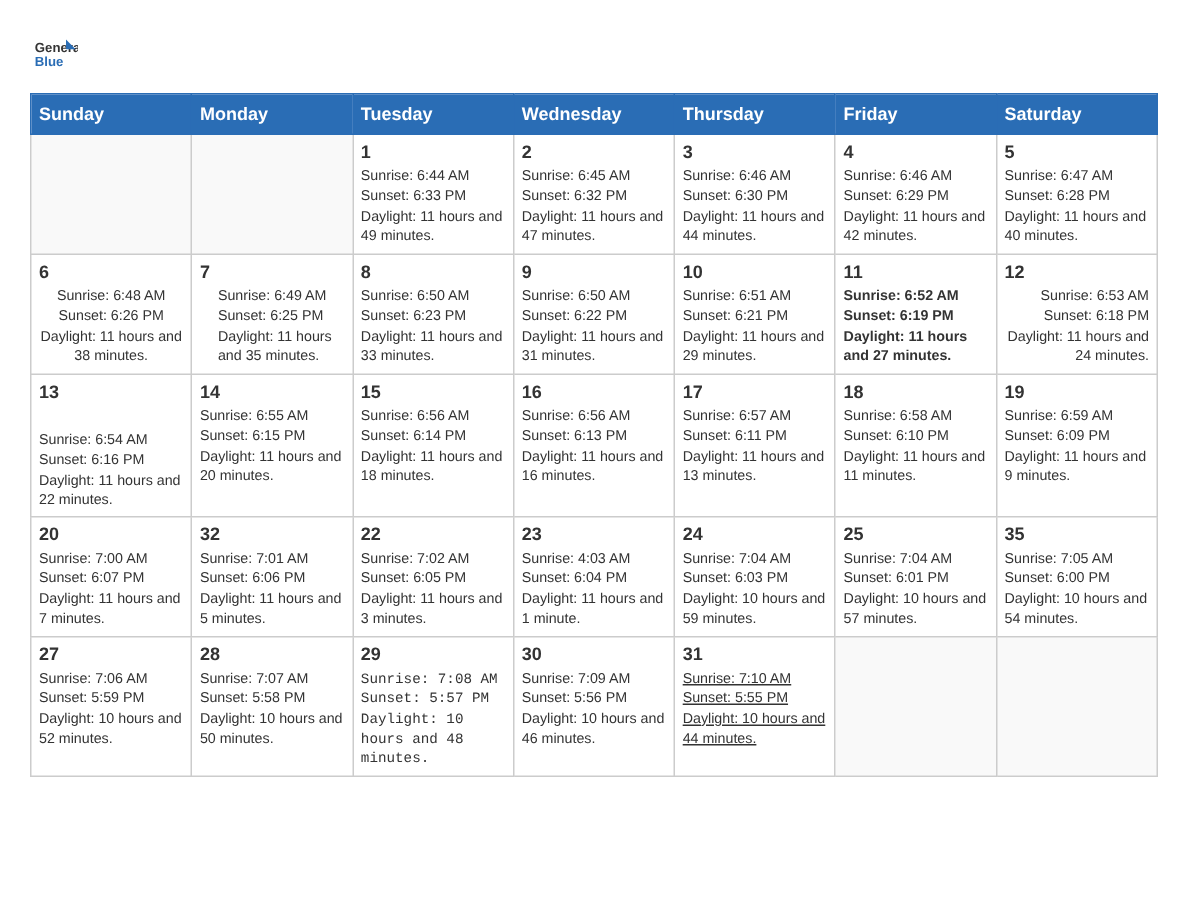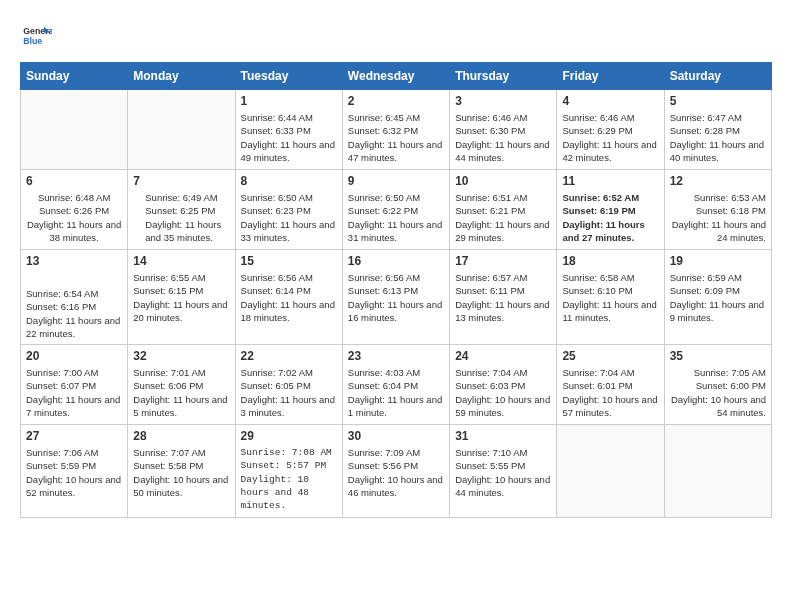--- a/index.html
+++ b/index.html
@@ -260,21 +260,21 @@
 Daylight: 10 hours and 59 minutes.</div>
         </td>
         <td>
           <span class="day-number">25</span>
           <div class="day-info" style="white-space: pre-line;">Sunrise: 7:04 AM
 Sunset: 6:01 PM
 Daylight: 10 hours and 57 minutes.</div>
         </td>
         <td>
           <span class="day-number">35</span>
-          <div class="day-info" style="white-space: pre-line; text-align: right;">Sunrise: 7:05 AM
+          <div class="day-info" style="white-space: pre-line;">Sunrise: 7:05 AM
 Sunset: 6:00 PM
 Daylight: 10 hours and 54 minutes.</div>
         </td>
       </tr>
       <tr>
         <td>
           <span class="day-number">27</span>
           <div class="day-info" style="white-space: pre-line;">Sunrise: 7:06 AM
 Sunset: 5:59 PM
 Daylight: 10 hours and 52 minutes.</div>
@@ -292,21 +292,21 @@
 Daylight: 10 hours and 48 minutes.</div>
         </td>
         <td>
           <span class="day-number">30</span>
           <div class="day-info" style="white-space: pre-line;">Sunrise: 7:09 AM
 Sunset: 5:56 PM
 Daylight: 10 hours and 46 minutes.</div>
         </td>
         <td>
           <span class="day-number">31</span>
-          <div class="day-info" style="white-space: pre-line;">Sunrise: 7:10 AM
+          <div class="day-info" style="white-space: pre-line; text-decoration: underline;">Sunrise: 7:10 AM
 Sunset: 5:55 PM
 Daylight: 10 hours and 44 minutes.</div>
         </td>
         <td class="empty"></td>
         <td class="empty"></td>
       </tr>
     </tbody>
 </table>
 
 </body></html>

